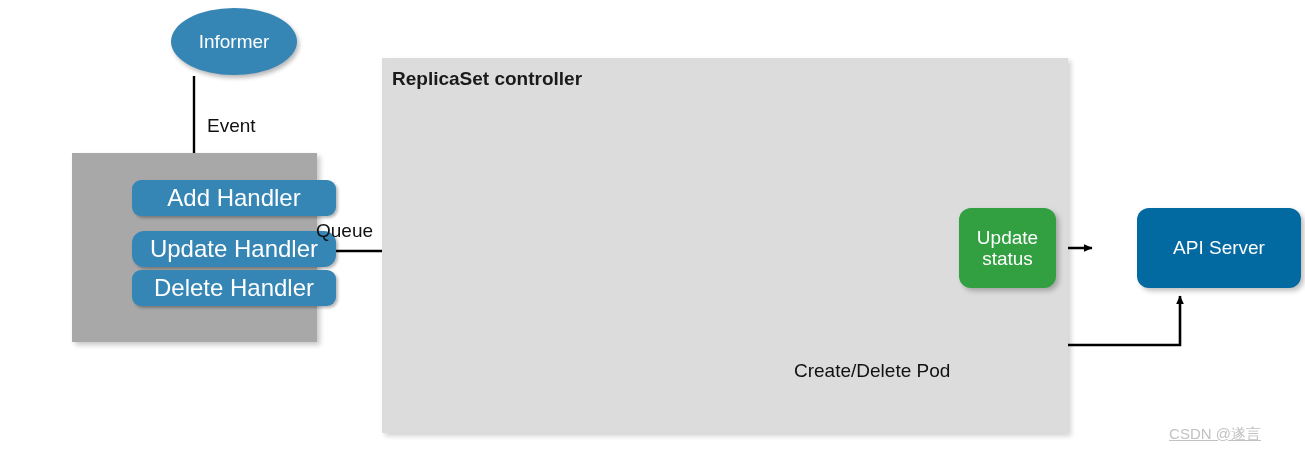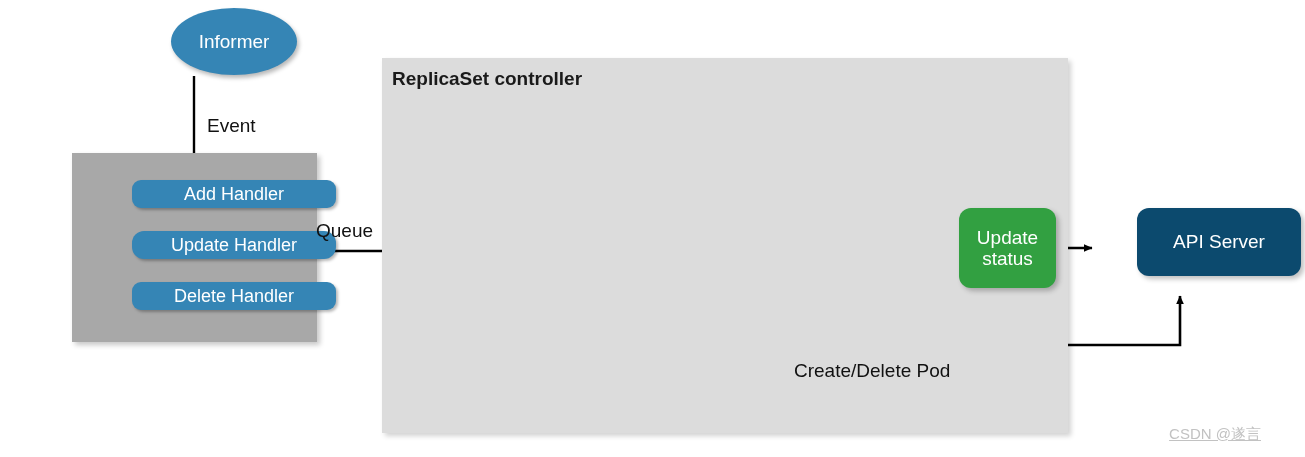--- a/index.html
+++ b/index.html
@@ -53,29 +53,29 @@
     width: 245px;
     height: 189px;
     background: #a8a8a8;
     box-shadow: 3px 3px 5px rgba(0,0,0,0.22);
   }
 
   .handler-btn {
     position: absolute;
     left: 93px;
     width: 204px;
-    height: 28px;
+    height: 36px;
     border-radius: 9px;
     background: #3585b5;
-    font-size: 18px;
+    font-size: 24px;
     box-shadow: 2px 2px 3px rgba(0,0,0,0.28);
   }
   #handler-add    { top: 180px; }
   #handler-update { top: 231px; border-radius: 12px; }
-  #handler-delete { top: 282px; }
+  #handler-delete { top: 270px; }
 
   
   #rs-panel {
     position: absolute;
     left: 382px;
     top: 58px;
     width: 686px;
     height: 375px;
     background: #dcdcdc;
     box-shadow: 3px 3px 5px rgba(0,0,0,0.18);
@@ -108,23 +108,23 @@
     height: 80px;
     border-radius: 12px;
     background: #32a041;
     font-size: 19px;
     box-shadow: 3px 3px 5px rgba(0,0,0,0.25);
   }
   #api-server {
     left: 1098px;
     top: 208px;
     width: 164px;
-    height: 68px;
+    height: 80px;
     border-radius: 12px;
-    background: #0c4a6e;
+    background: #0369a1;
     font-size: 19px;
     box-shadow: 3px 3px 5px rgba(0,0,0,0.25);
   }
 
   
   .edge-label {
     position: absolute;
     font-size: 19px;
     color: #111111;
     white-space: nowrap;

